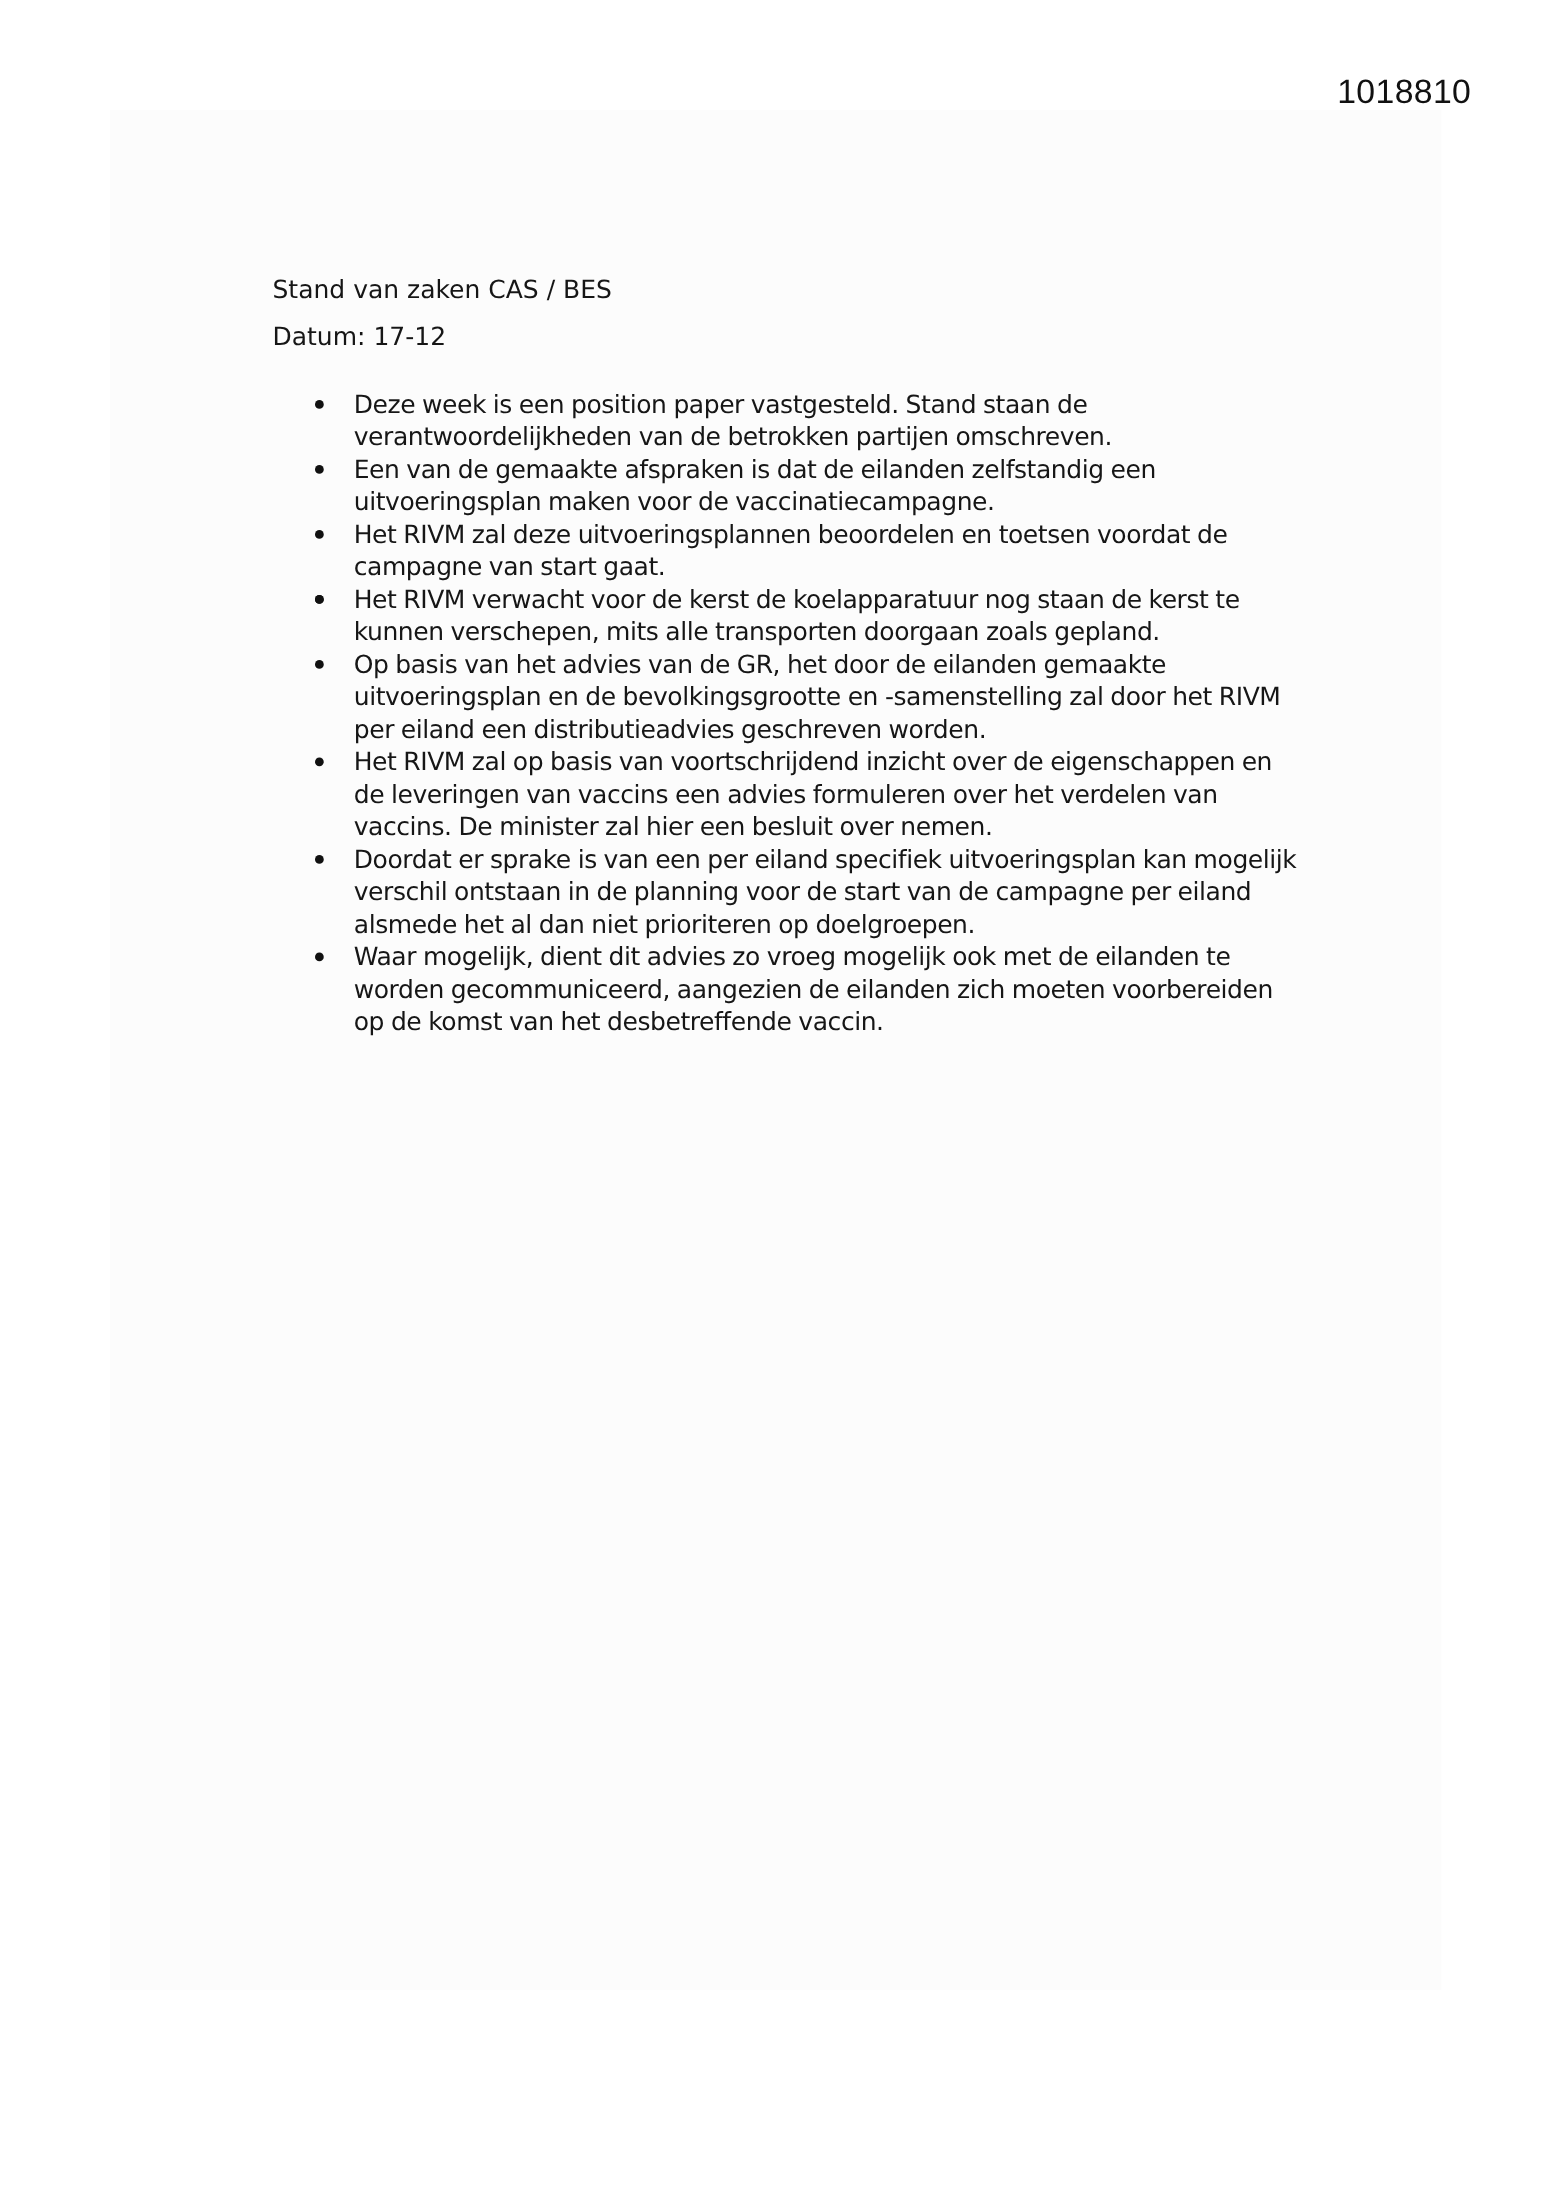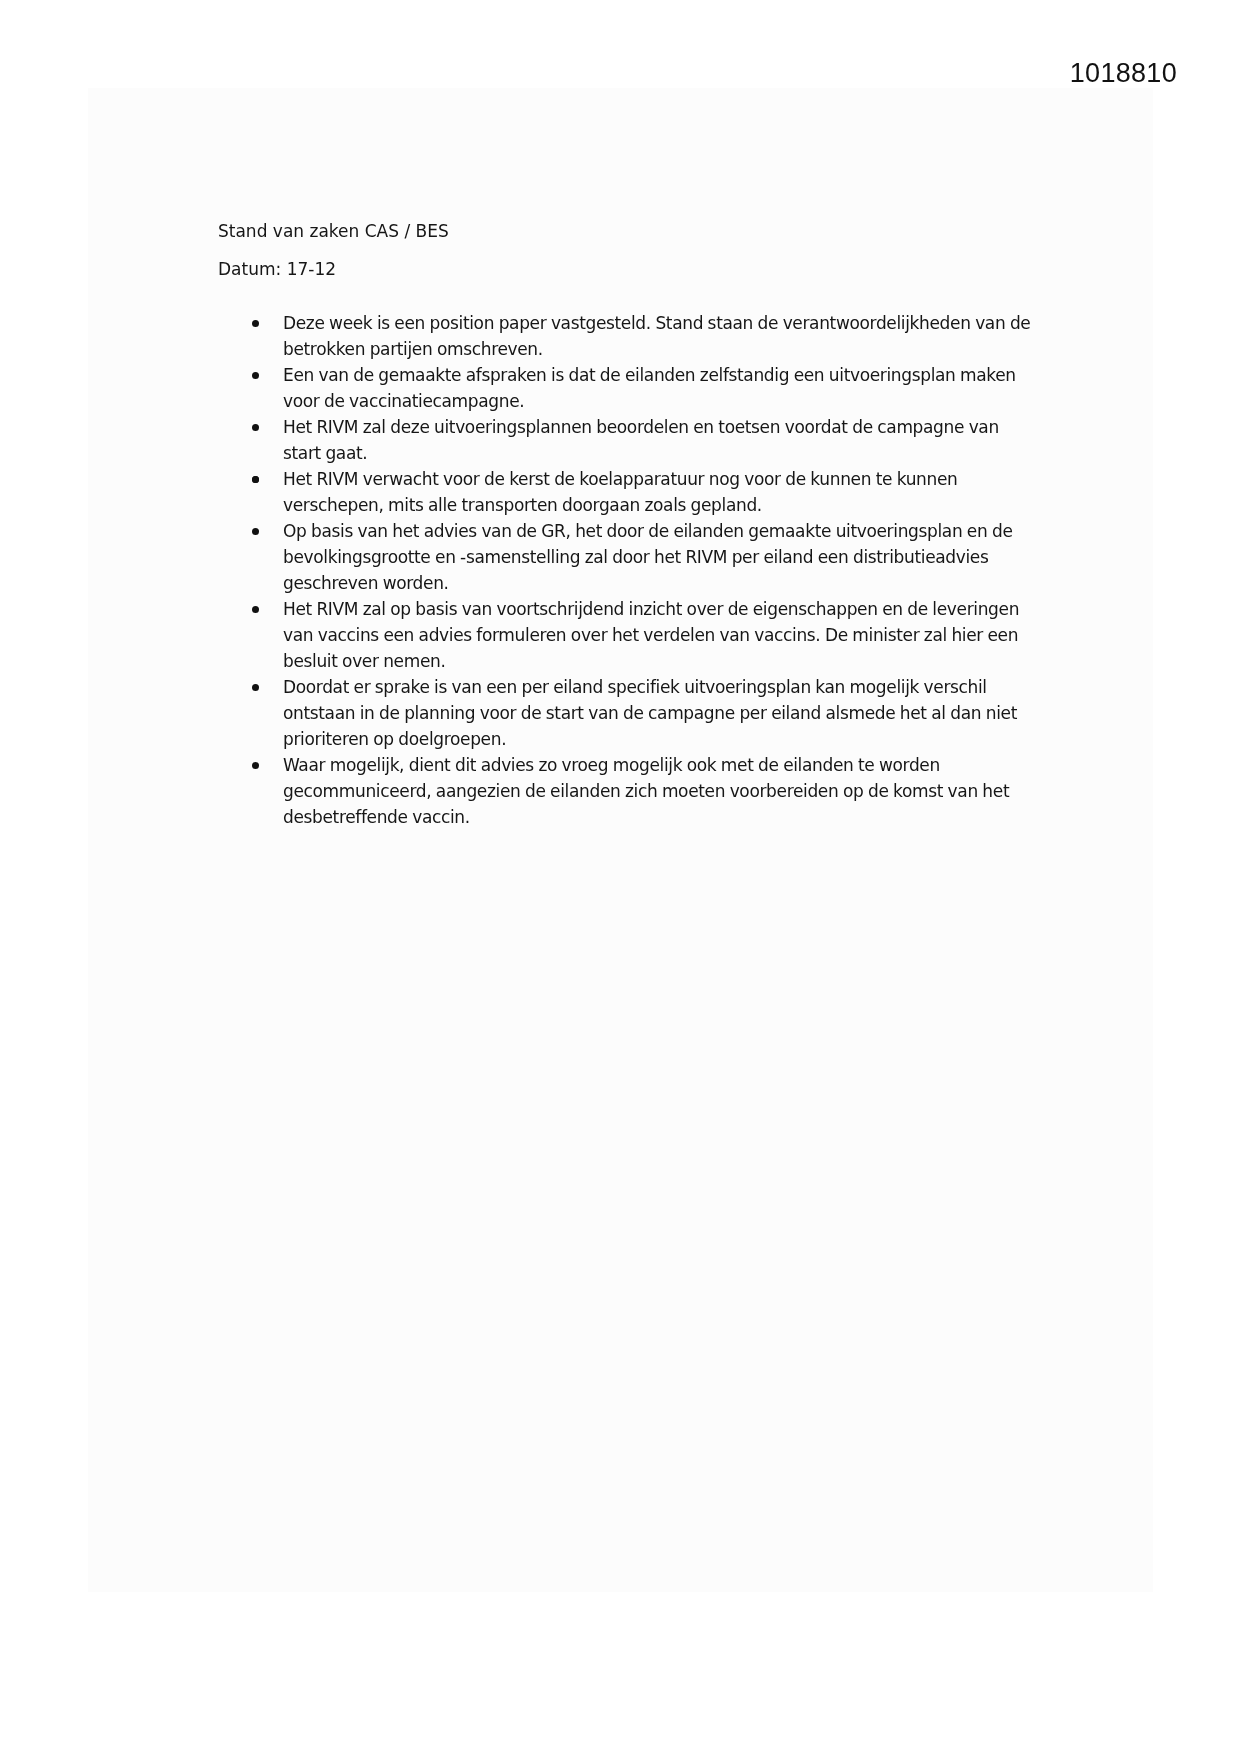--- a/index.html
+++ b/index.html
@@ -31,21 +31,21 @@
     width: 1065px;
     height: 1504px;
     background: #fcfcfc;
   }
   .content {
     position: absolute;
     left: 218px;
     top: 218px;
     width: 820px;
     font-family: "DejaVu Sans", sans-serif;
-    font-size: 17px;
+    font-size: 20px;
     line-height: 26px;
     color: #161616;
   }
   .title {
     margin: 0;
     height: 26px;
   }
   .date-line {
     margin: 12px 0 0 0;
     height: 26px;
@@ -94,21 +94,21 @@
     </li>
     <li class="bullet-item">
       <span class="bullet-dot"></span>
       <span>Het RIVM zal deze uitvoeringsplannen beoordelen en toetsen voordat de campagne van start gaat.</span>
     </li>
     <li class="bullet-item">
       <span class="bullet-dot"></span>
     </li>
     <li class="bullet-item">
       <span class="bullet-dot"></span>
-      <span>Het RIVM verwacht voor de kerst de koelapparatuur nog voor de kunnen te kunnen verschepen, mits alle transporten doorgaan zoals gepland.</span>
+      <span>Het RIVM verwacht voor de kerst de koelapparatuur nog staan de kerst te kunnen verschepen, mits alle transporten doorgaan zoals gepland.</span>
     </li>
     <li class="bullet-item">
       <span class="bullet-dot"></span>
       <span>Op basis van het advies van de GR, het door de eilanden gemaakte uitvoeringsplan en de bevolkingsgrootte en -samenstelling zal door het RIVM per eiland een distributieadvies geschreven worden.</span>
     </li>
     <li class="bullet-item">
       <span class="bullet-dot"></span>
       <span>Het RIVM zal op basis van voortschrijdend inzicht over de eigenschappen en de leveringen van vaccins een advies formuleren over het verdelen van vaccins. De minister zal hier een besluit over nemen.</span>
     </li>
     <li class="bullet-item">

